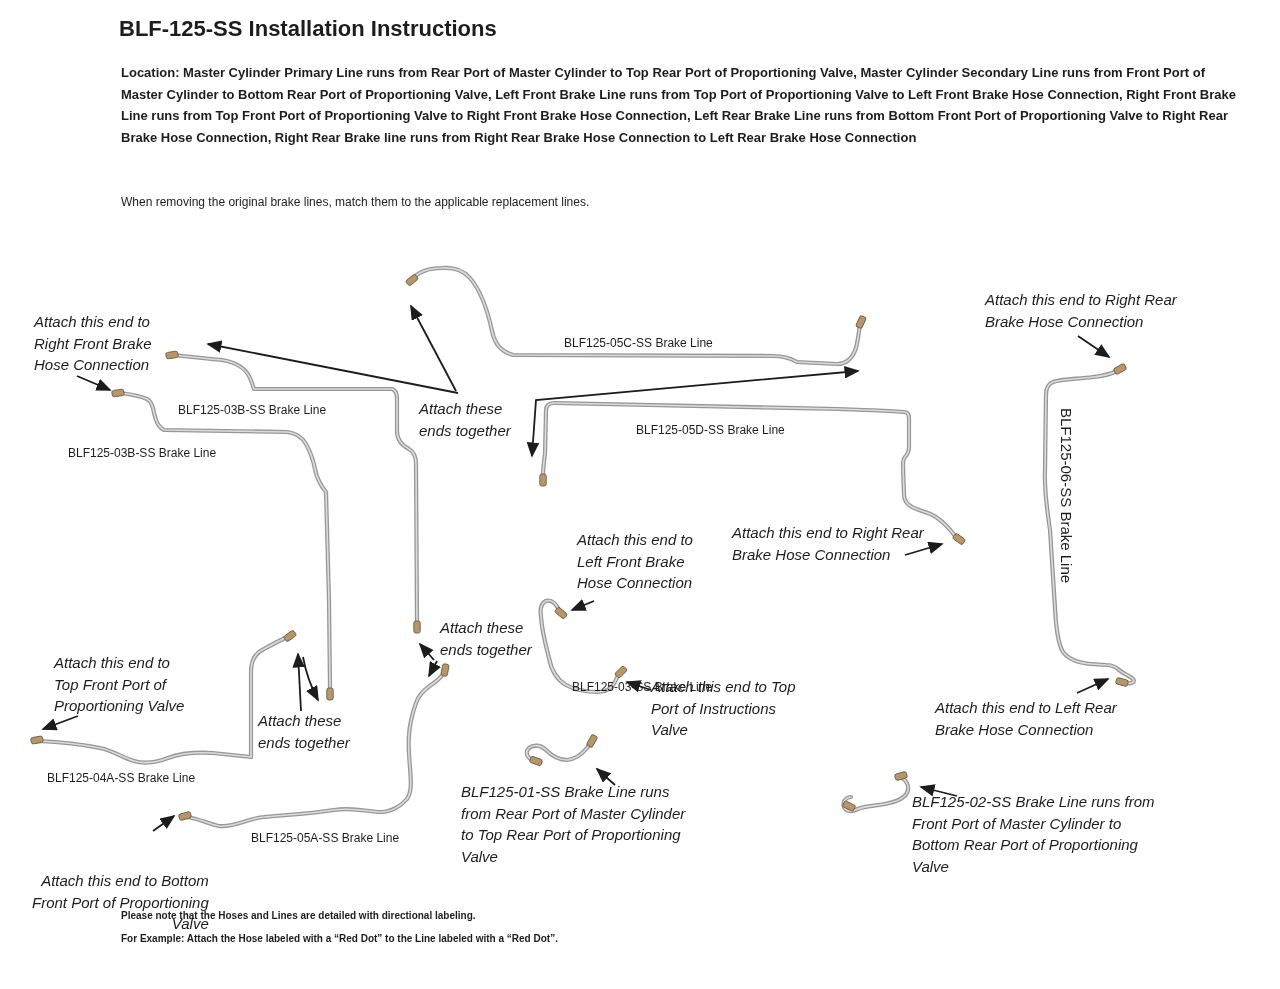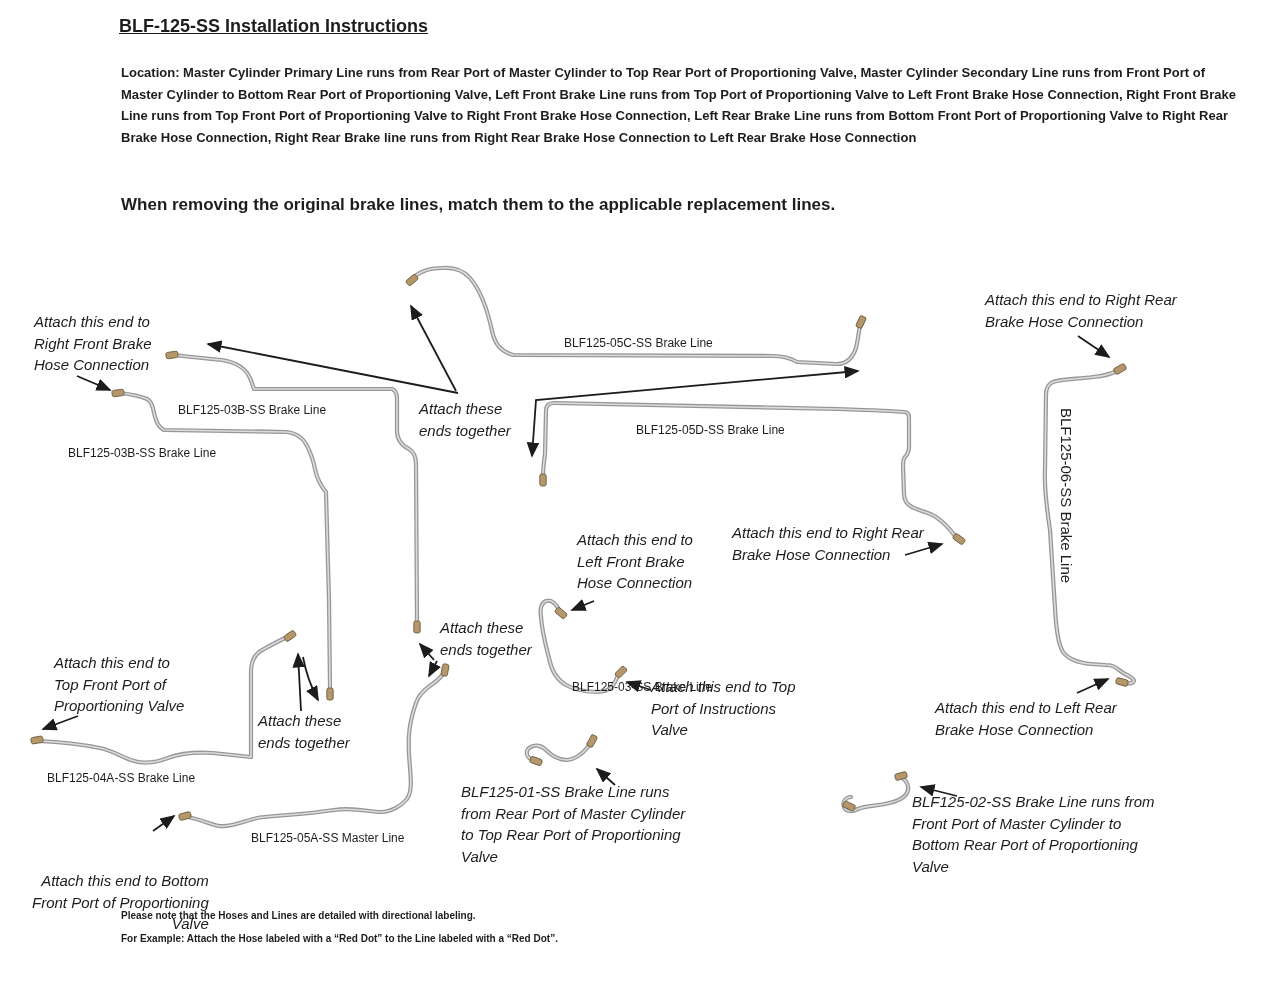--- a/index.html
+++ b/index.html
@@ -1,23 +1,23 @@
 <!DOCTYPE html>
 <html><head>
 <meta charset="utf-8">
 <style>
   html,body{margin:0;padding:0;background:#fff;}
   #page{
     position:relative;width:1280px;height:989px;background:#ffffff;overflow:hidden;
     font-family:"Liberation Sans",sans-serif;color:#1d1d1d;
   }
   .abs{position:absolute;}
-  #title{left:119px;top:16px;font-size:18px;font-weight:bold;letter-spacing:0;text-decoration:underline;}
+  #title{left:119px;top:16px;font-size:22px;font-weight:bold;letter-spacing:0;}
   #location-para{left:121px;top:62px;width:1122px;font-size:13px;font-weight:bold;line-height:21.6px;}
-  #removal-note{left:121px;top:195px;width:1122px;font-size:17px;font-weight:bold;}
+  #removal-note{left:121px;top:195px;width:1122px;font-size:12px;font-weight:normal;}
   .callout{font-size:15px;line-height:21.5px;white-space:pre-line;font-style:italic;}
   .part-label{font-size:12px;white-space:pre-line;line-height:21px;}
   #label-06{
     left:1077px;top:408px;width:185px;font-size:15px;
     transform:rotate(90deg);transform-origin:left top;white-space:nowrap;
   }
   #footer-note{left:121px;top:904px;font-size:10px;font-weight:bold;line-height:23px;white-space:pre-line;}
   #diagram-svg{left:0;top:0;}
   .tube{fill:none;stroke:#979797;stroke-width:4.2;stroke-linecap:round;stroke-linejoin:round;}
   .tube-inner{fill:none;stroke:#dcdcdc;stroke-width:1.6;stroke-linecap:round;stroke-linejoin:round;}
@@ -195,21 +195,21 @@
   <div class="abs callout" style="left:935px;top:697px;">Attach this end to Left Rear
 Brake Hose Connection</div>
 
   <div class="abs part-label" style="left:564px;top:333px;">BLF125-05C-SS Brake Line</div>
   <div class="abs part-label" style="left:178px;top:400px;">BLF125-03B-SS Brake Line</div>
   <div class="abs part-label" style="left:68px;top:443px;">BLF125-03B-SS Brake Line</div>
   <div class="abs part-label" style="left:636px;top:420px;">BLF125-05D-SS Brake Line</div>
   <div id="label-06" class="abs part-label">BLF125-06-SS Brake Line</div>
   <div class="abs part-label" style="left:572px;top:639px;margin-top:38px;">BLF125-03-SS Brake Line</div>
   <div class="abs part-label" style="left:47px;top:768px;">BLF125-04A-SS Brake Line</div>
-  <div class="abs part-label" style="left:251px;top:828px;">BLF125-05A-SS Master Line</div>
+  <div class="abs part-label" style="left:251px;top:828px;">BLF125-05A-SS Brake Line</div>
   <div class="abs callout" style="left:461px;top:781px;">BLF125-01-SS Brake Line runs
 from Rear Port of Master Cylinder
 to Top Rear Port of Proportioning
 Valve</div>
   <div class="abs callout" style="left:912px;top:791px;">BLF125-02-SS Brake Line runs from
 Front Port of Master Cylinder to
 Bottom Rear Port of Proportioning
 Valve</div>
 
   <div id="footer-note" class="abs">Please note that the Hoses and Lines are detailed with directional labeling.

